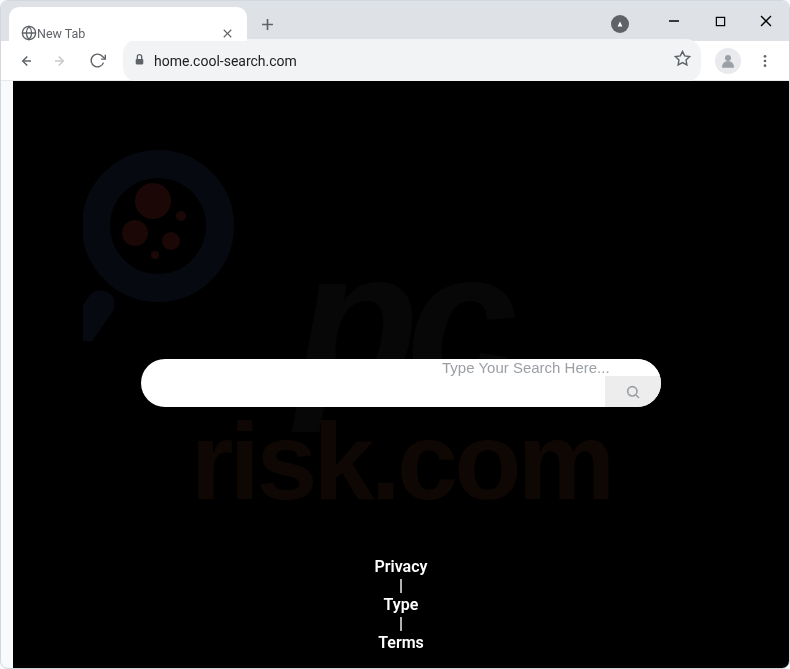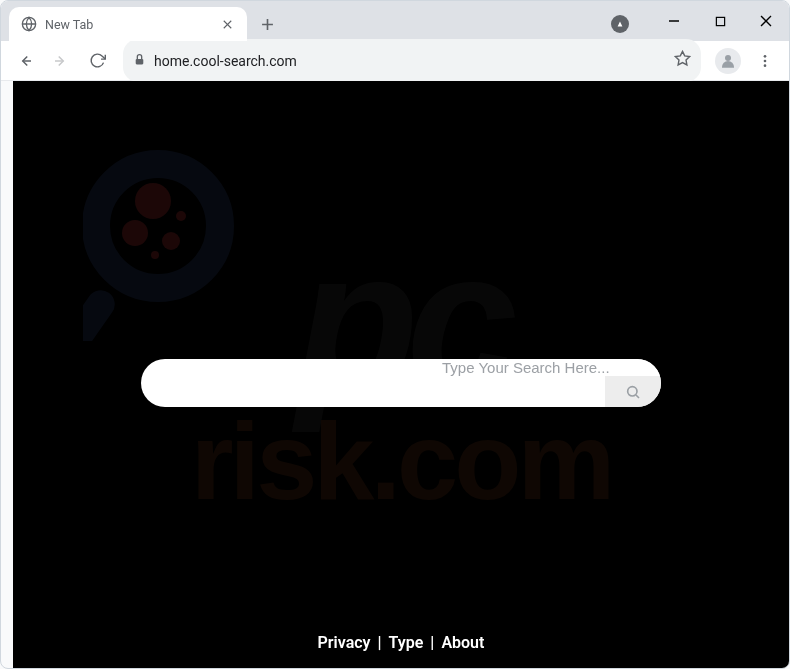--- a/index.html
+++ b/index.html
@@ -42,23 +42,23 @@
       align-items: flex-end;
       padding-left: 8px;
       padding-top: 6px;
     }
     .tab {
       background: #fff;
       height: 34px;
       width: 238px;
       border-radius: 10px 10px 0 0;
       display: flex;
-      align-items: center;
+      align-items: flex-end;
       padding: 0 12px;
-      gap: 8px;
+      gap: 0;
       position: relative;
     }
     .tab-icon { width: 16px; height: 16px; color: #5f6368; flex-shrink: 0; }
     .tab-title { font-size: 12.5px; color: #5f6368; flex: 1; white-space: nowrap; overflow: hidden; }
     .tab-close { width: 16px; height: 16px; display:flex; align-items:center; justify-content:center; cursor:pointer; }
     .new-tab-btn {
       width: 28px; height: 28px;
       display: flex; align-items: center; justify-content: center;
       margin-left: 6px; margin-bottom: 3px;
       cursor: pointer;
@@ -172,24 +172,24 @@
       cursor: pointer;
     }
     
     .footer {
       position: absolute;
       bottom: 18px;
       left: 0; right: 0;
       display: flex;
       justify-content: center;
       align-items: center;
-      gap: 7px;
       color: #fff;
       font-size: 16px;
       font-weight: 600;
+      flex-direction: column;
     }
     .footer a { color: #fff; text-decoration: none; cursor: pointer; }
     .footer .sep { color:#fff; }
   </style>
 </head>
 <body>
 
 <div class="window-controls">
   <div class="window-btn">
     <svg width="12" height="12" viewBox="0 0 12 12">
@@ -314,16 +314,16 @@
           <line x1="21" y1="21" x2="16.5" y2="16.5"></line>
         </svg>
     </div>
   </div>
 
   <div class="footer">
     <a>Privacy</a>
     <span class="sep">|</span>
     <a>Type</a>
     <span class="sep">|</span>
-    <a>About</a>
+    <a>Terms</a>
   </div>
 
 </div>
 
 </body></html>

